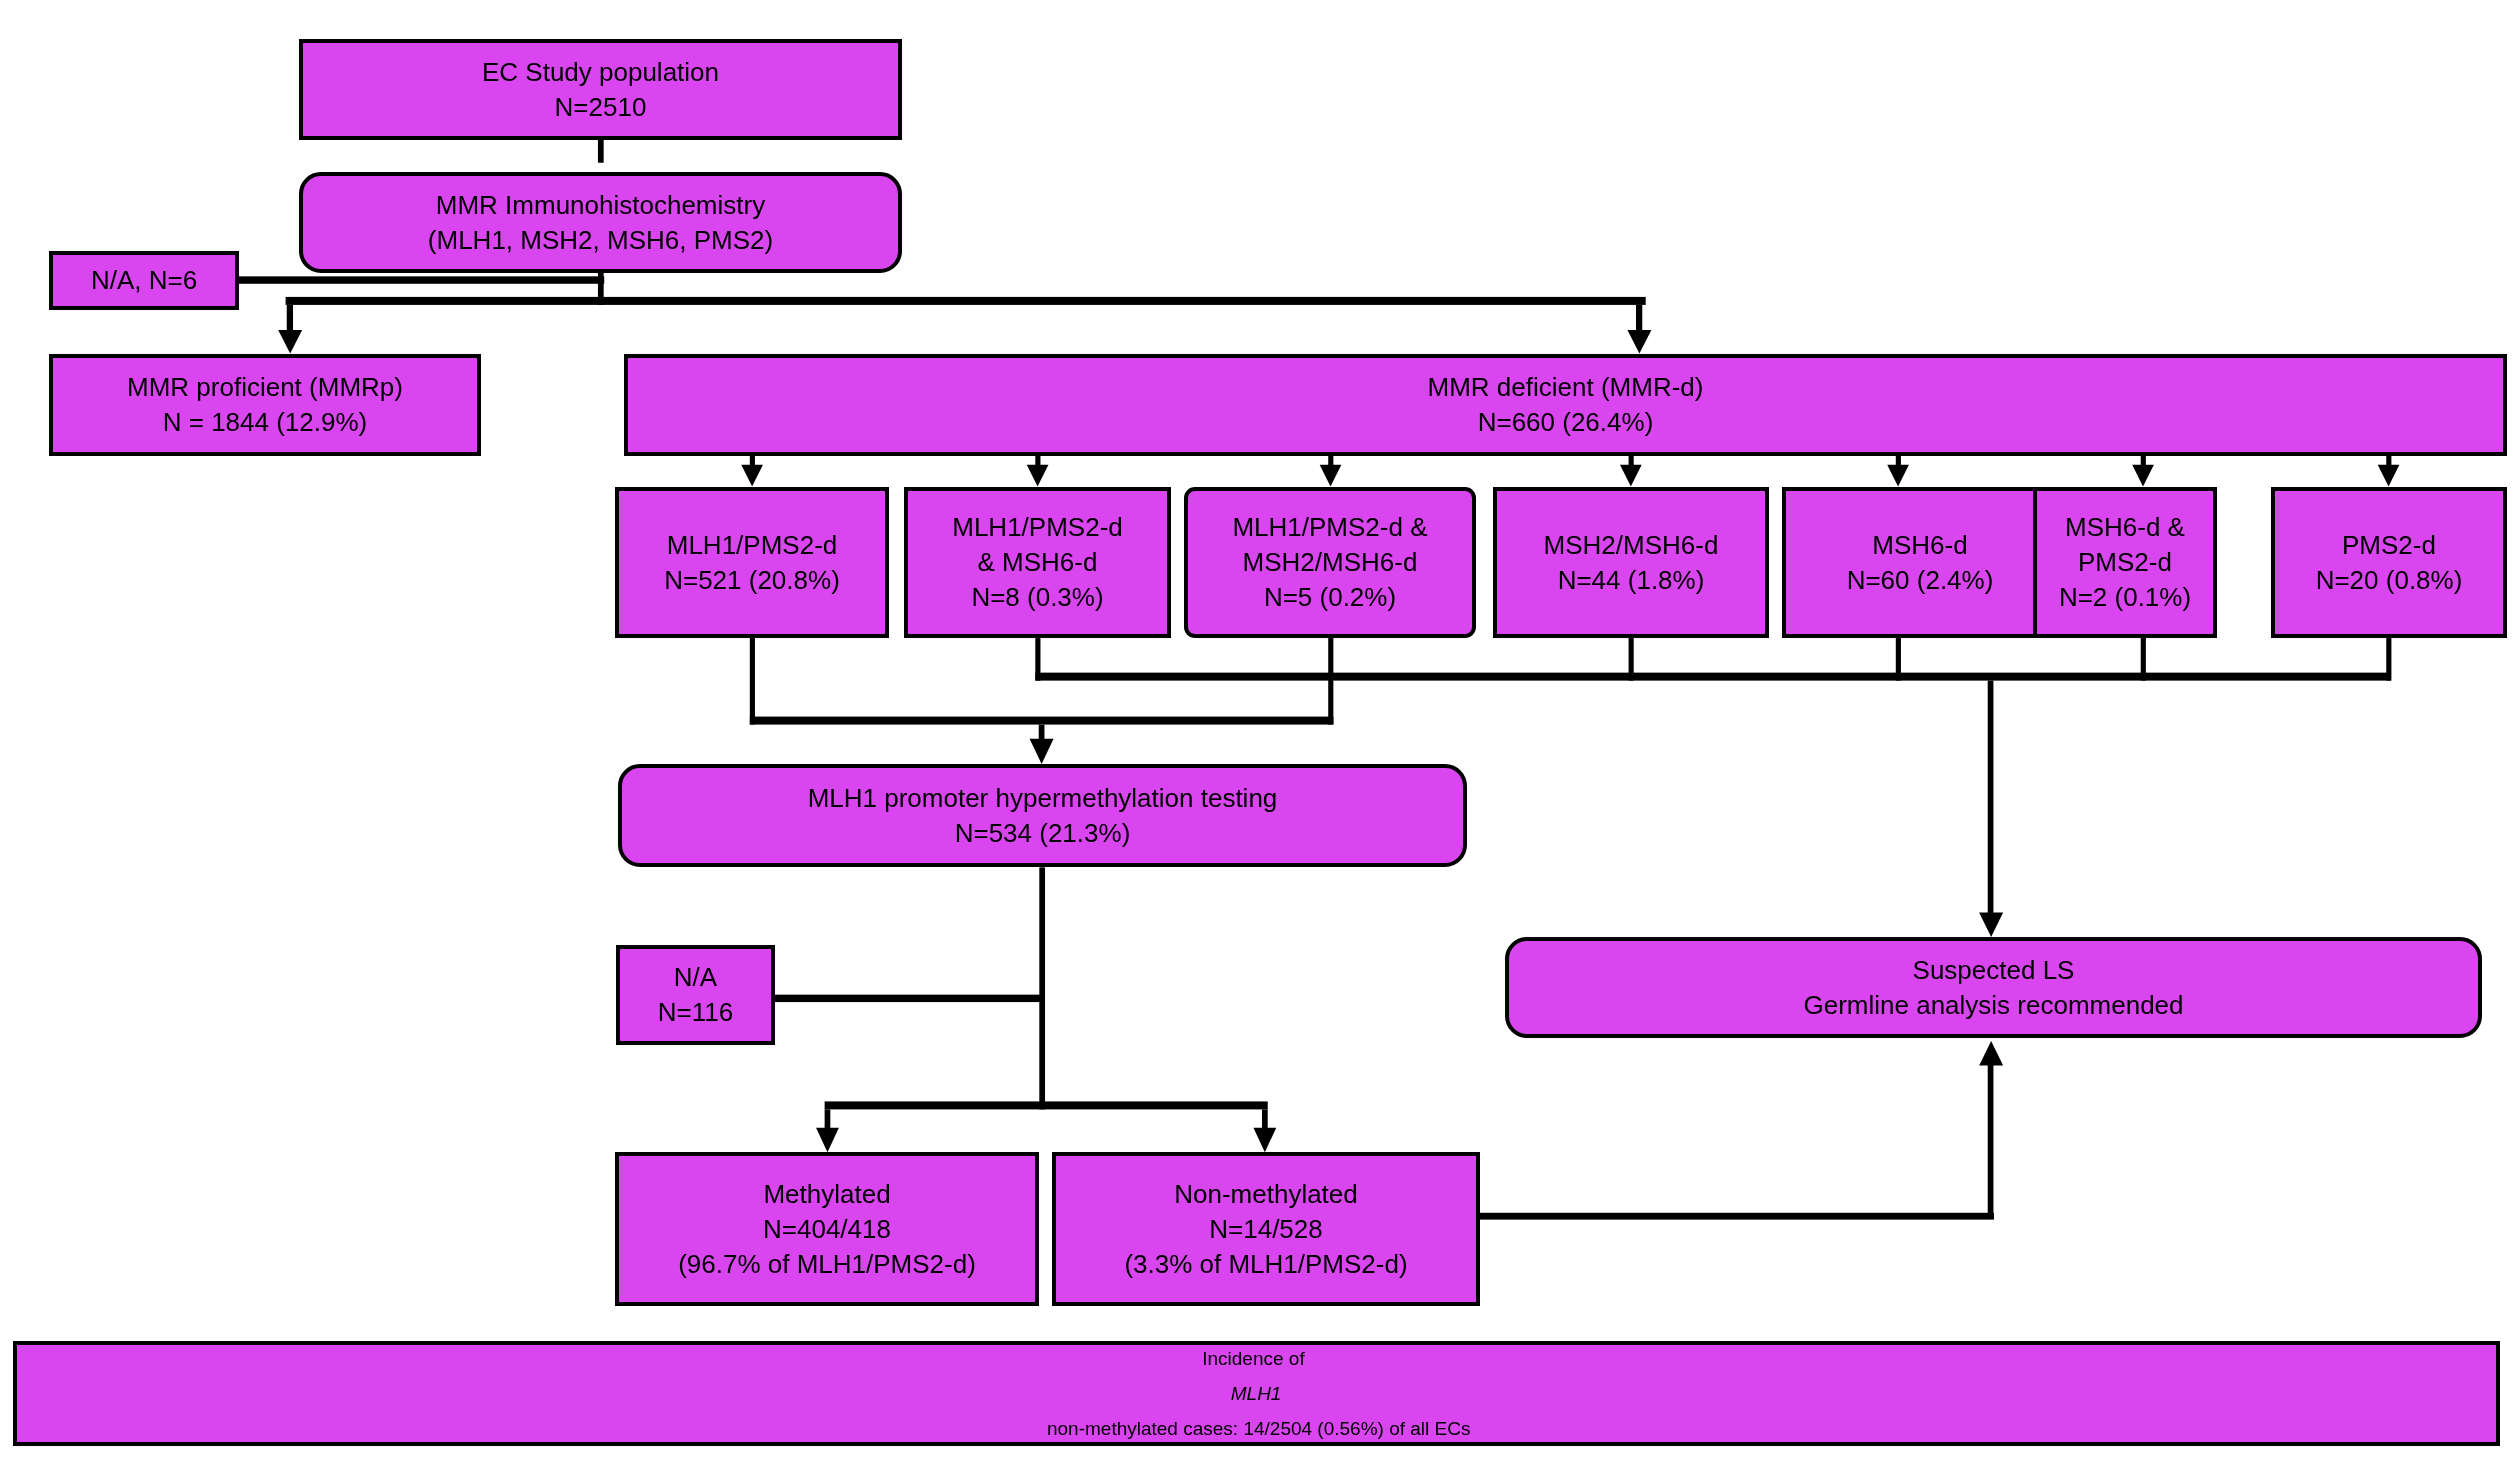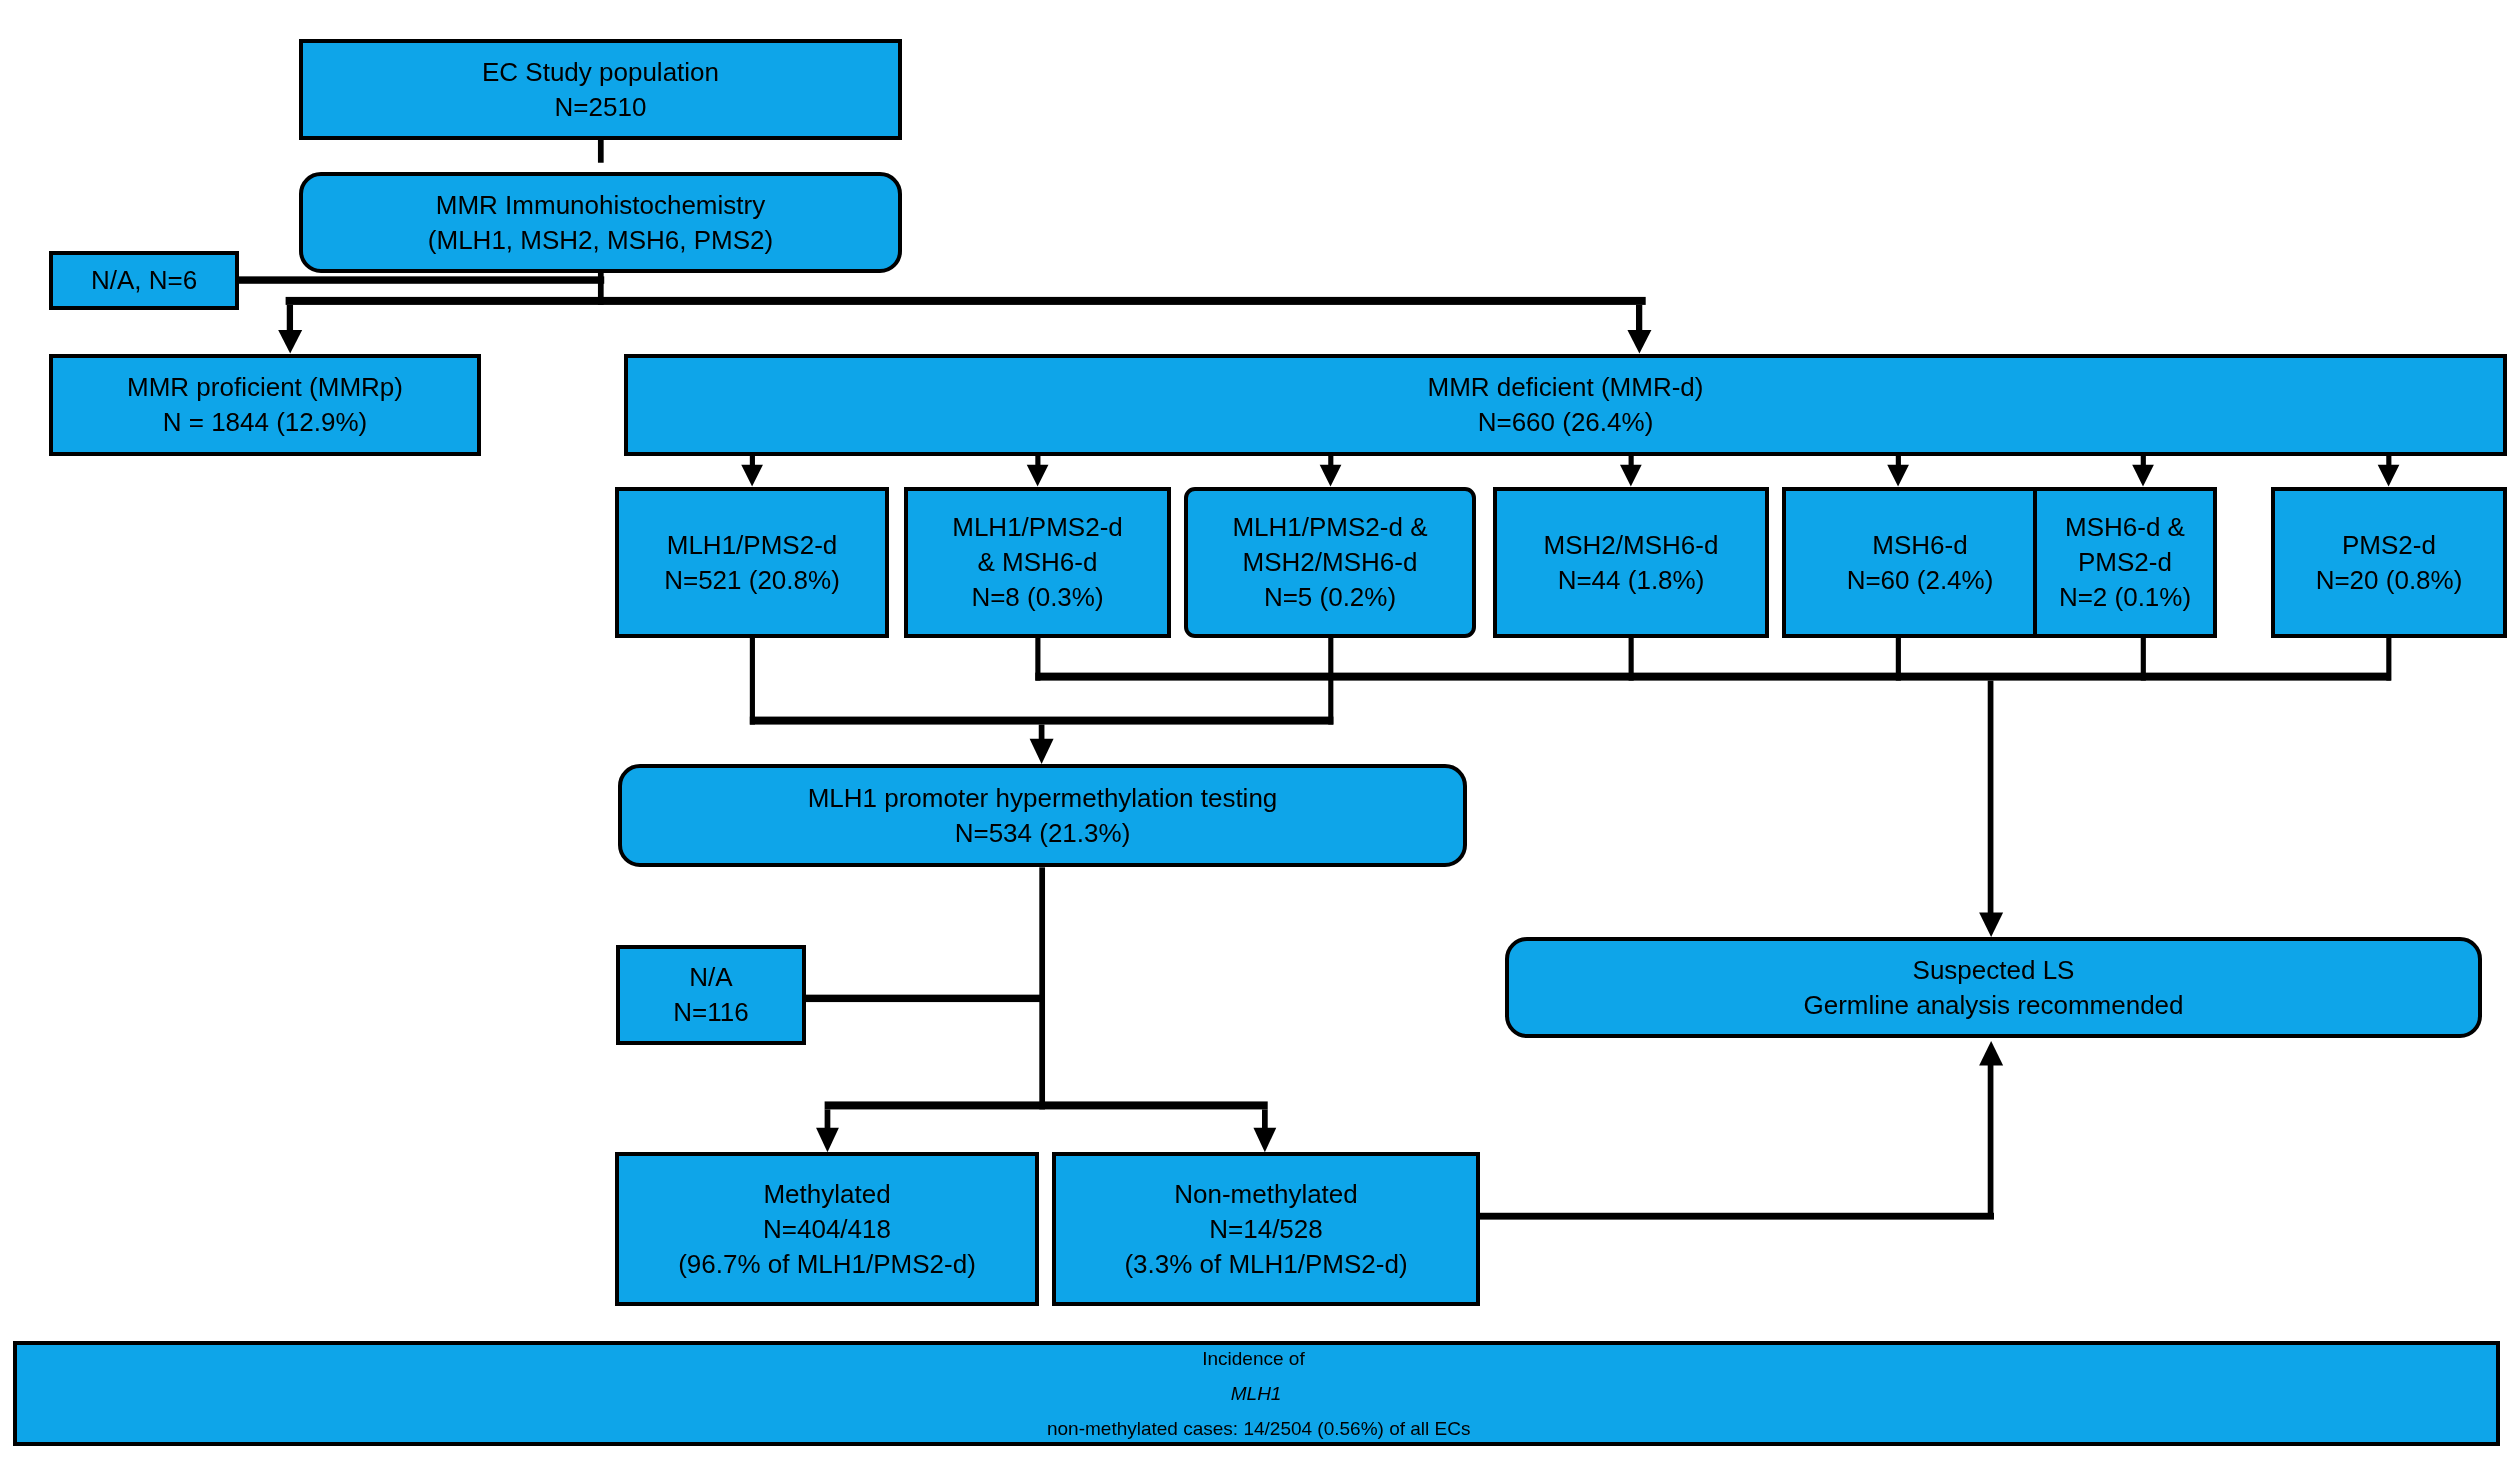--- a/index.html
+++ b/index.html
@@ -13,21 +13,21 @@
   }
   #connector-layer {
     position: absolute;
     left: 0; top: 0;
     width: 2512px; height: 1468px;
   }
   .box {
     position: absolute;
     box-sizing: border-box;
     border: 4.6px solid #000000;
-    background: #0ea5e9;
+    background: #d946ef;
     display: flex;
     flex-direction: column;
     align-items: center;
     justify-content: center;
     text-align: center;
     font-size: 26px;
     line-height: 35px;
     z-index: 2;
   }
   .rounded { border-radius: 22px; }
@@ -40,21 +40,21 @@
   #box-mmrp    { left: 49px;   top: 354px;  width: 432px;  height: 102px; }
   #box-mmrd    { left: 624px; top: 354px;  width: 1883px; height: 102px; }
   #box-sub1    { left: 615px; top: 487px;  width: 274px;  height: 151px; }
   #box-sub2    { left: 904px; top: 487px;  width: 267px;  height: 151px; }
   #box-sub3    { left: 1184px; top: 487px;  width: 292px;  height: 151px; border-radius: 11px; }
   #box-sub4    { left: 1493px; top: 487px;  width: 276px;  height: 151px; }
   #box-sub5    { left: 1782px; top: 487px;  width: 276px;  height: 151px; }
   #box-sub6    { left: 2033px; top: 487px;  width: 184px;  height: 151px; }
   #box-sub7    { left: 2271px; top: 487px;  width: 236px;  height: 151px; }
   #box-mlh1t   { left: 618px; top: 764px; width: 849px; height: 103px; }
-  #box-na116   { left: 616px; top: 945px; width: 190px;  height: 100px; }
+  #box-na116   { left: 616px; top: 945px; width: 159px;  height: 100px; }
   #box-meth    { left: 615px; top: 1152px; width: 424px;  height: 154px; }
   #box-nonmeth { left: 1052px; top: 1152px; width: 428px;  height: 154px; }
   #box-ls      { left: 1505px; top: 937px; width: 977px; height: 101px; }
   #box-banner  { left: 12.6px;   top: 1341px; width: 2487px; height: 105px; }
 </style>
 </head>
 <body>
 
 <div id="canvas">
 

